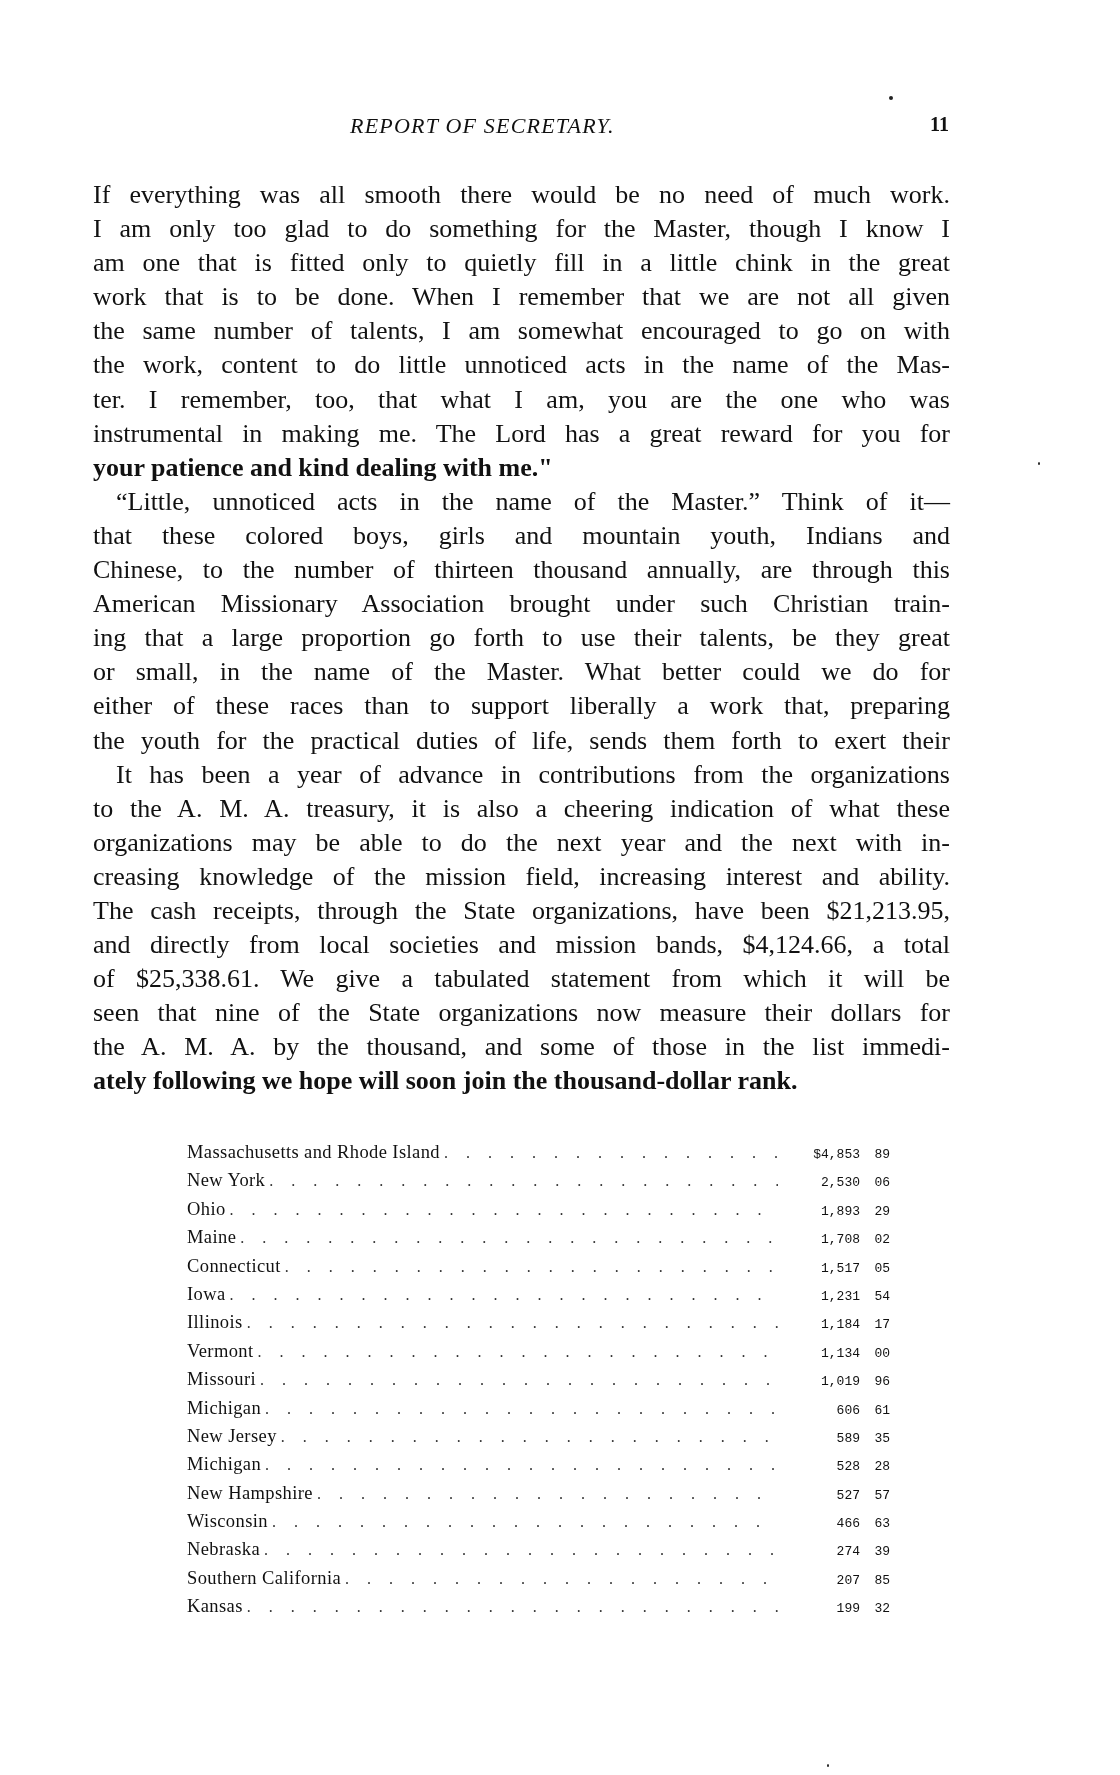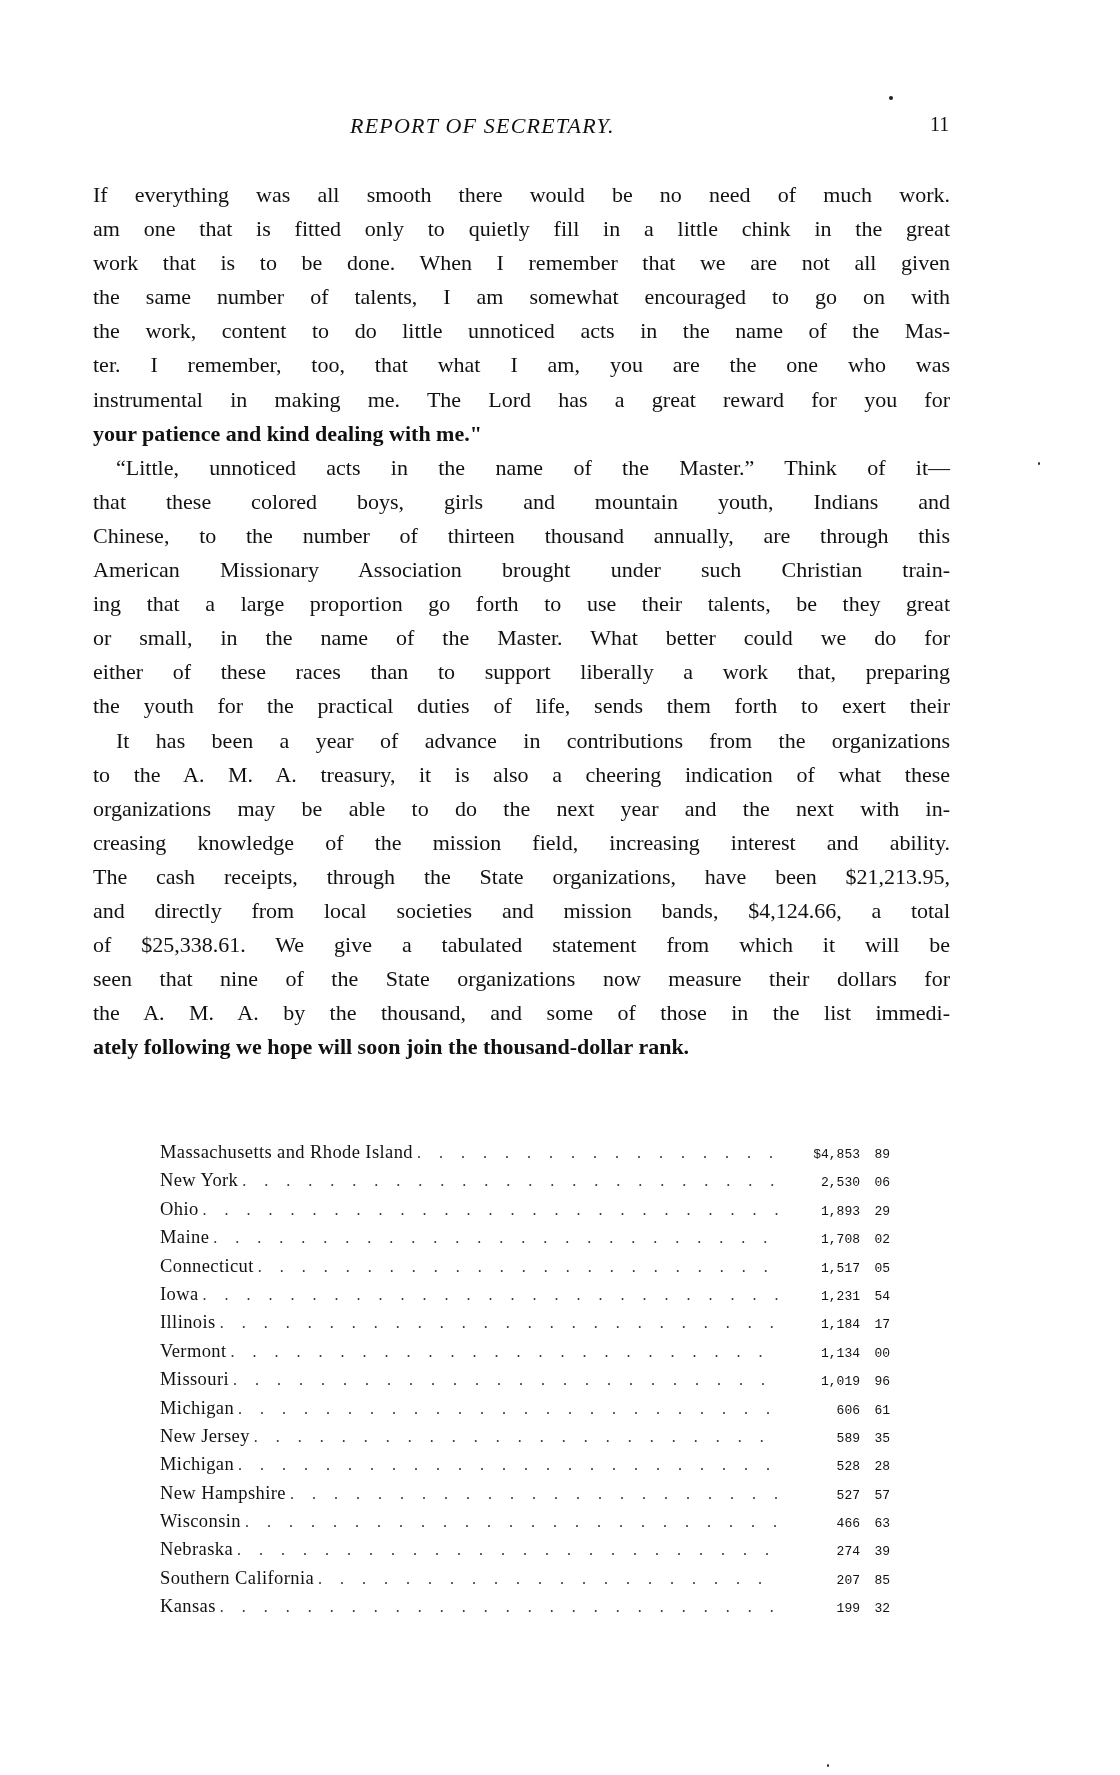--- a/index.html
+++ b/index.html
@@ -1,29 +1,29 @@
 <!DOCTYPE html>
 <html><head>
 <meta charset="utf-8">
 <style>
   html, body { margin: 0; padding: 0; background: #ffffff; }
   body { width: 1120px; height: 1775px; position: relative; overflow: hidden;
          font-family: "Liberation Serif", "DejaVu Serif", serif; color: #111; }
   .running-head { position: absolute; top: 113px; left: 0; width: 1100px; height: 30px; padding-left: 16px; }
   .running-title { position: absolute; left: 350px; top: 0; font-style: italic;
          font-size: 22px; letter-spacing: 1.2px; }
-  .page-number { position: absolute; left: 930px; top: 0; font-size: 20px; font-weight: normal; }
+  .page-number { position: absolute; left: 930px; top: 0; font-size: 20px; font-weight: bold; }
   .speck { position: absolute; background: #222; border-radius: 50%; }
   .body-text { position: absolute; left: 93px; top: 178px; width: 857px; }
-  .line { display: block; height: 34.1px; line-height: 34.1px; font-size: 22px;
+  .line { display: block; height: 34.1px; line-height: 34.1px; font-size: 26px;
           text-align: justify; text-align-last: justify; white-space: nowrap; }
   .line.last { text-align-last: left; font-weight: bold; }
   .line.indent { padding-left: 23px; }
   .ledger { position: absolute; left: 160px; top: 1138px; width: 730px; }
-  .row { display: flex; height: 28.4px; line-height: 28.4px; font-size: 18.5px; align-items: baseline; }
+  .row { display: flex; height: 28.4px; line-height: 28.4px; font-size: 18.5px; align-items: baseline; margin-left: 27px; }
   .row .state { white-space: nowrap; letter-spacing: 0.4px; }
   .row .leader { flex: 1; overflow: hidden; white-space: nowrap; letter-spacing: 7px;
                  padding: 0 4px; color: #333; font-size: 16px; }
   .row .amount { white-space: nowrap; text-align: right; width: 112px;
                  font-family: Liberation Mono, monospace; font-size: 13px; }
   .row .dollars { display: inline-block; }
   .row .cents { display: inline-block; width: 30px; text-align: right; }
 </style>
 </head>
 <body>
@@ -33,20 +33,21 @@
   <span class="page-number">11</span>
 </div>
 
 <span class="speck" style="left:889px;top:96px;width:4px;height:4px;"></span>
 <span class="speck" style="left:1038px;top:462px;width:2px;height:3px;"></span>
 <span class="speck" style="left:827px;top:1764px;width:2px;height:3px;"></span>
 
 <div class="body-text" id="body-text">
     <div>
       <span class="line">If everything was all smooth there would be no need of much work.</span>
+      <span class="line">I am only too glad to do something for the Master, though I know I</span>
       <span class="line">am one that is fitted only to quietly fill in a little chink in the great</span>
       <span class="line">work that is to be done. When I remember that we are not all given</span>
       <span class="line">the same number of talents, I am somewhat encouraged to go on with</span>
       <span class="line">the work, content to do little unnoticed acts in the name of the Mas-</span>
       <span class="line">ter. I remember, too, that what I am, you are the one who was</span>
       <span class="line">instrumental in making me. The Lord has a great reward for you for</span>
       <span class="line last">your patience and kind dealing with me."</span>
     </div>
     <div>
       <span class="line indent">“Little, unnoticed acts in the name of the Master.” Think of it—</span>

